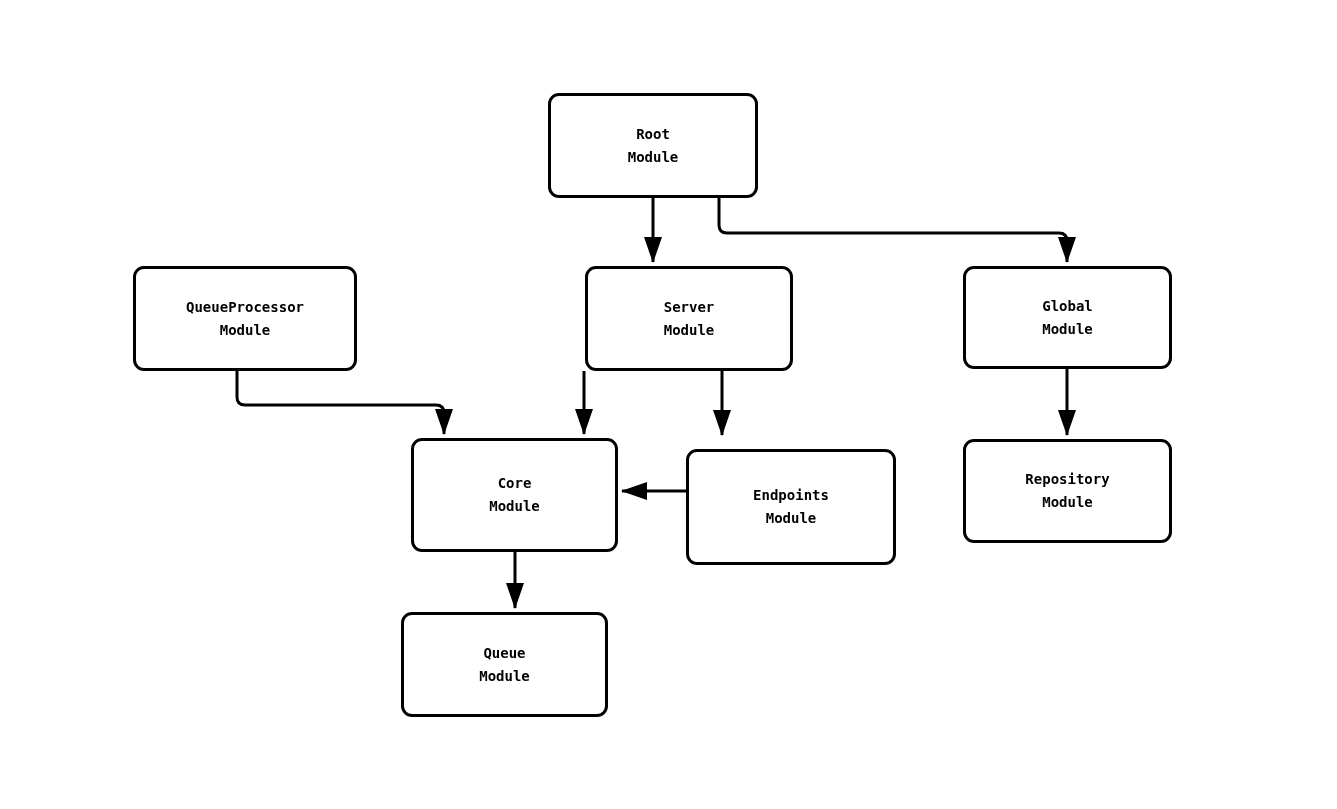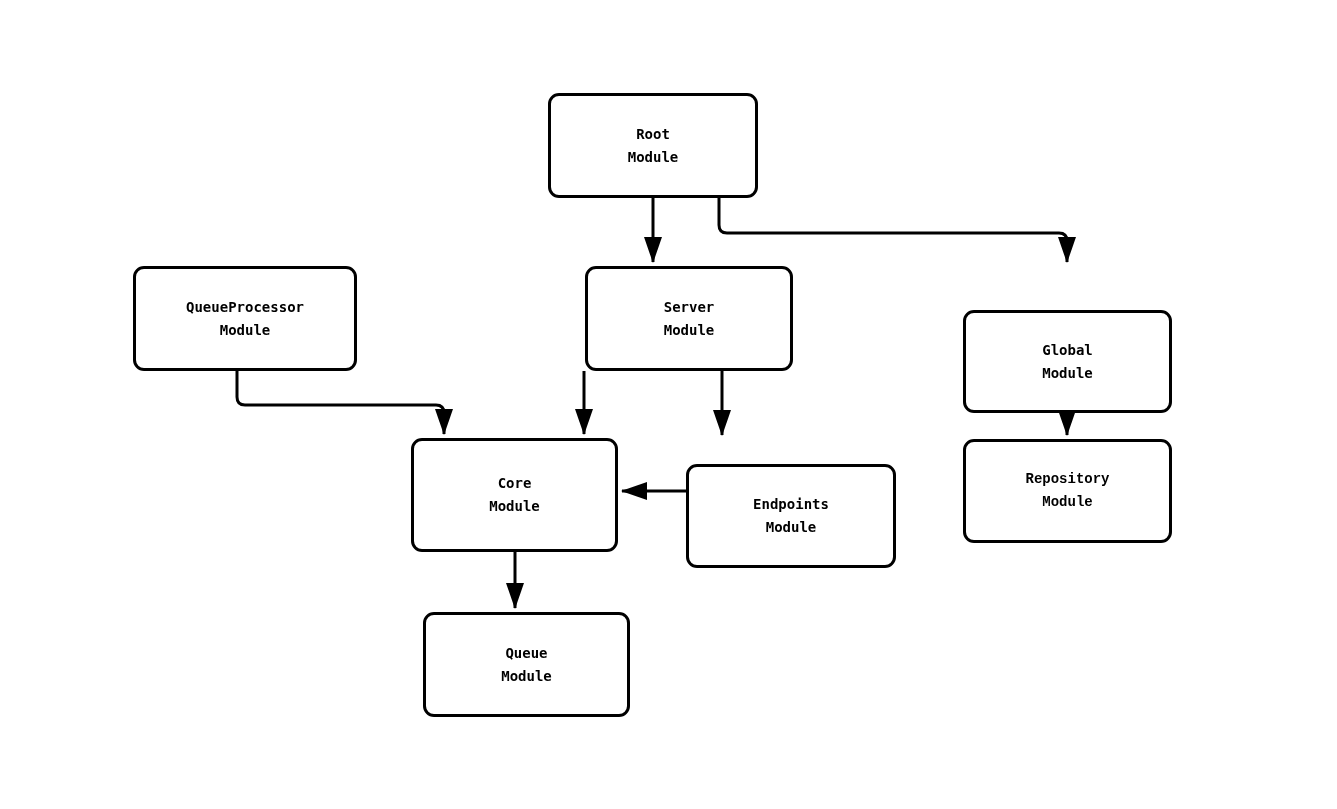--- a/index.html
+++ b/index.html
@@ -39,25 +39,25 @@
     text-align: center;
     color: #000000;
     font-weight: bold;
     font-size: 14px;
     line-height: 23px;
     white-space: pre-line;
   }
   .n-root        { left: 548px; top:  93px; width: 210px; height: 105px; }
   .n-queueproc   { left: 133px; top: 266px; width: 224px; height: 105px; }
   .n-server      { left: 549px; top: 266px; width: 208px; height: 105px; margin-left: 36px; }
-  .n-global      { left: 963px; top: 266px; width: 209px; height: 103px; margin-top: 44px; }
+  .n-global      { left: 963px; top: 266px; width: 209px; height: 103px; }
   .n-core        { left: 411px; top: 438px; width: 207px; height: 114px; }
-  .n-endpoints   { left: 686px; top: 464px; width: 210px; height: 104px; }
-  .n-repository  { left: 963px; top: 439px; width: 209px; height: 104px; font-family: Liberation Mono, monospace; }
-  .n-queue       { left: 423px; top: 612px; width: 207px; height: 105px; }
+  .n-endpoints   { left: 686px; top: 449px; width: 210px; height: 116px; }
+  .n-repository  { left: 963px; top: 439px; width: 209px; height: 104px; }
+  .n-queue       { left: 401px; top: 612px; width: 207px; height: 105px; }
 </style>
 </head>
 <body>
 
 <div class="diagram">
 
   <svg class="edges-layer" width="1337" height="809" viewBox="0 0 1337 809" xmlns="http://www.w3.org/2000/svg">
     <defs>
       <marker id="arrow" viewBox="0 0 28 20" markerWidth="28" markerHeight="20" refX="26" refY="10" orient="auto" markerUnits="userSpaceOnUse">
         <path d="M1,1 L27,10 L1,19 Z" fill="#000000"></path>

